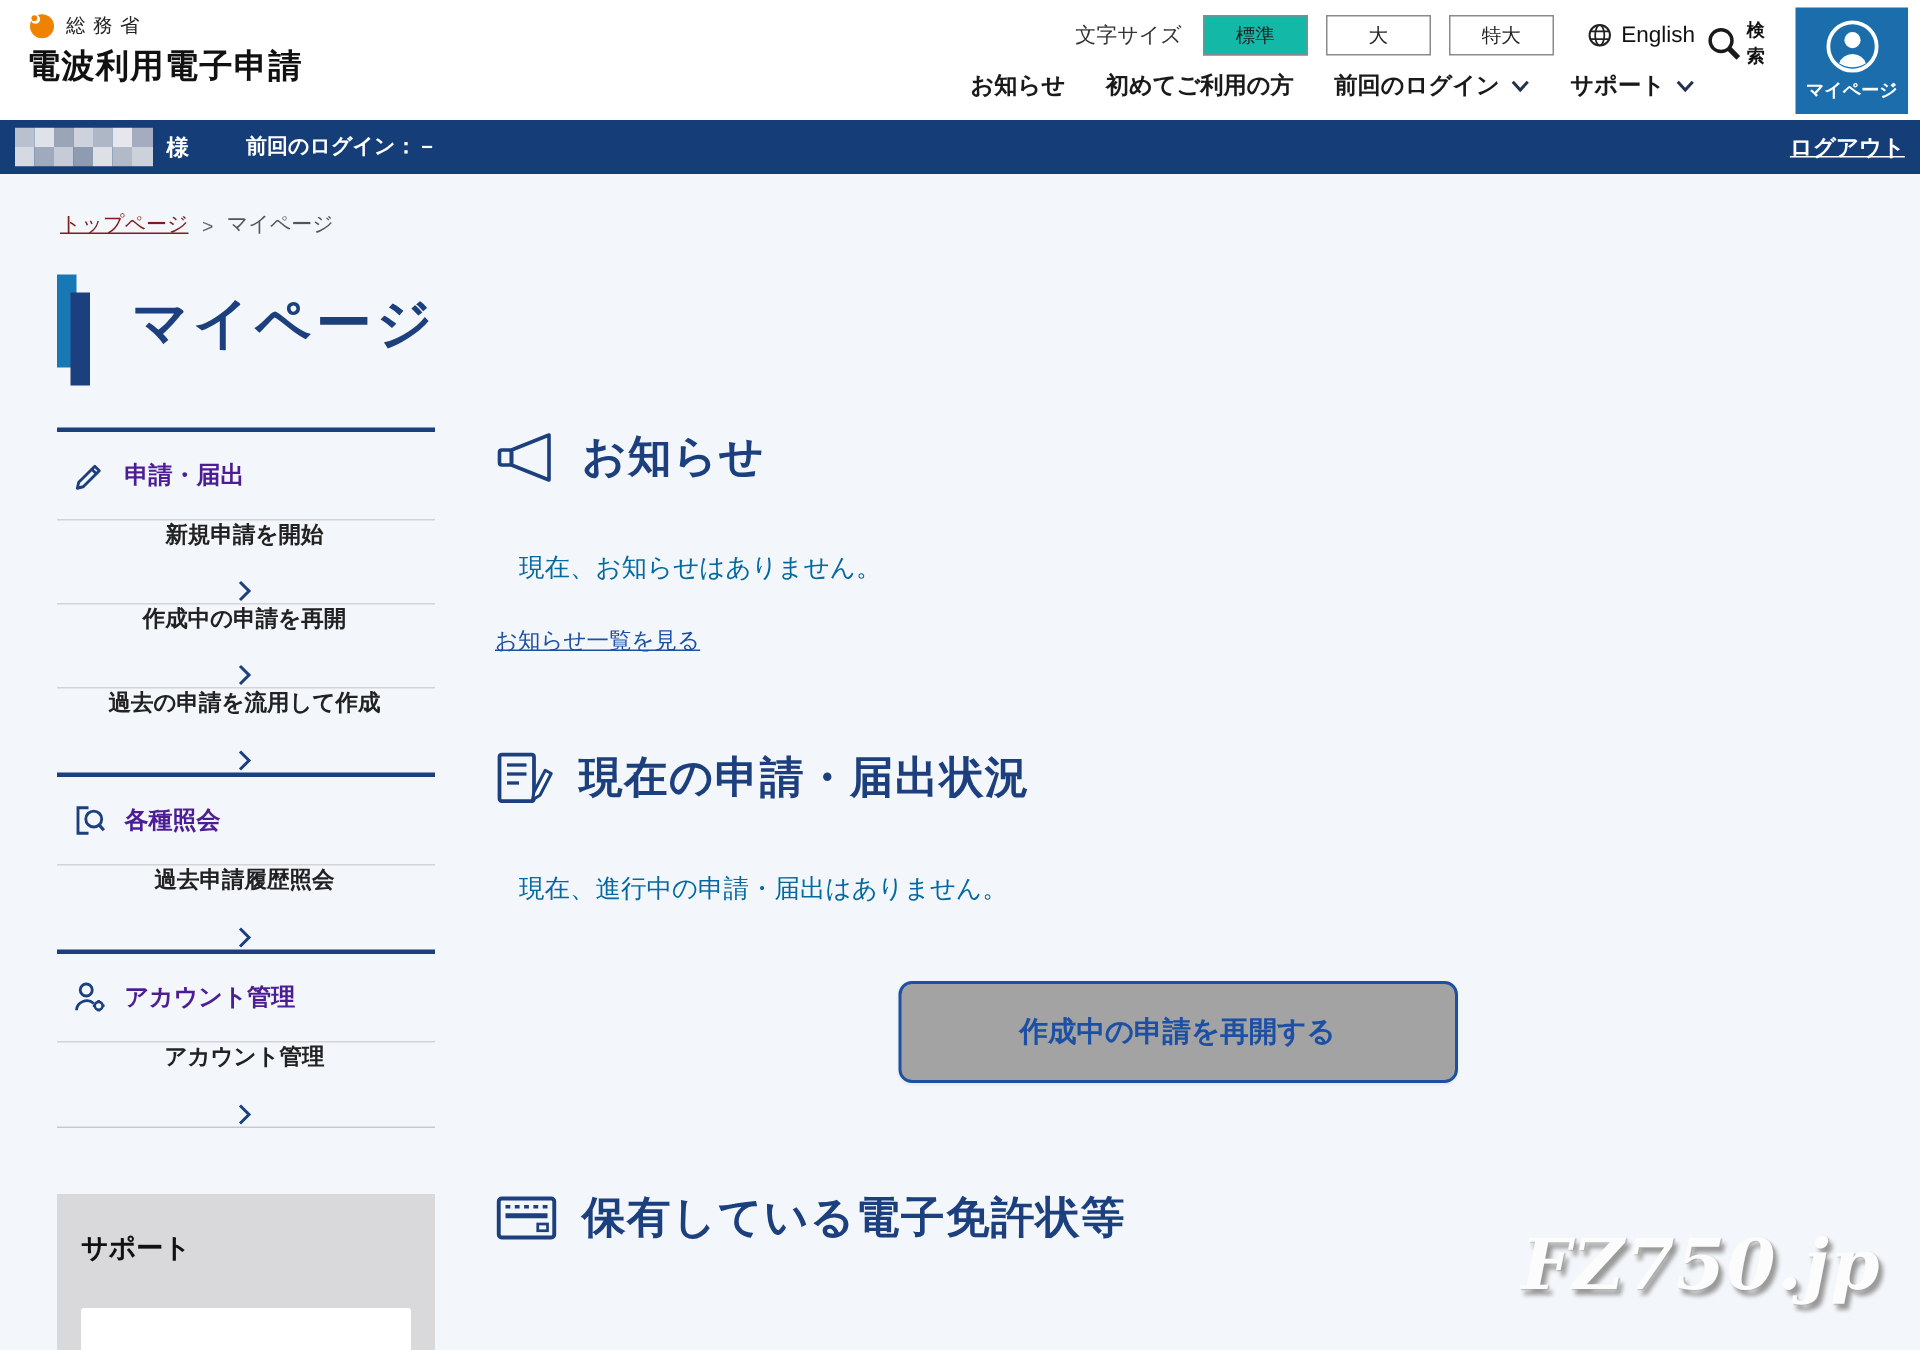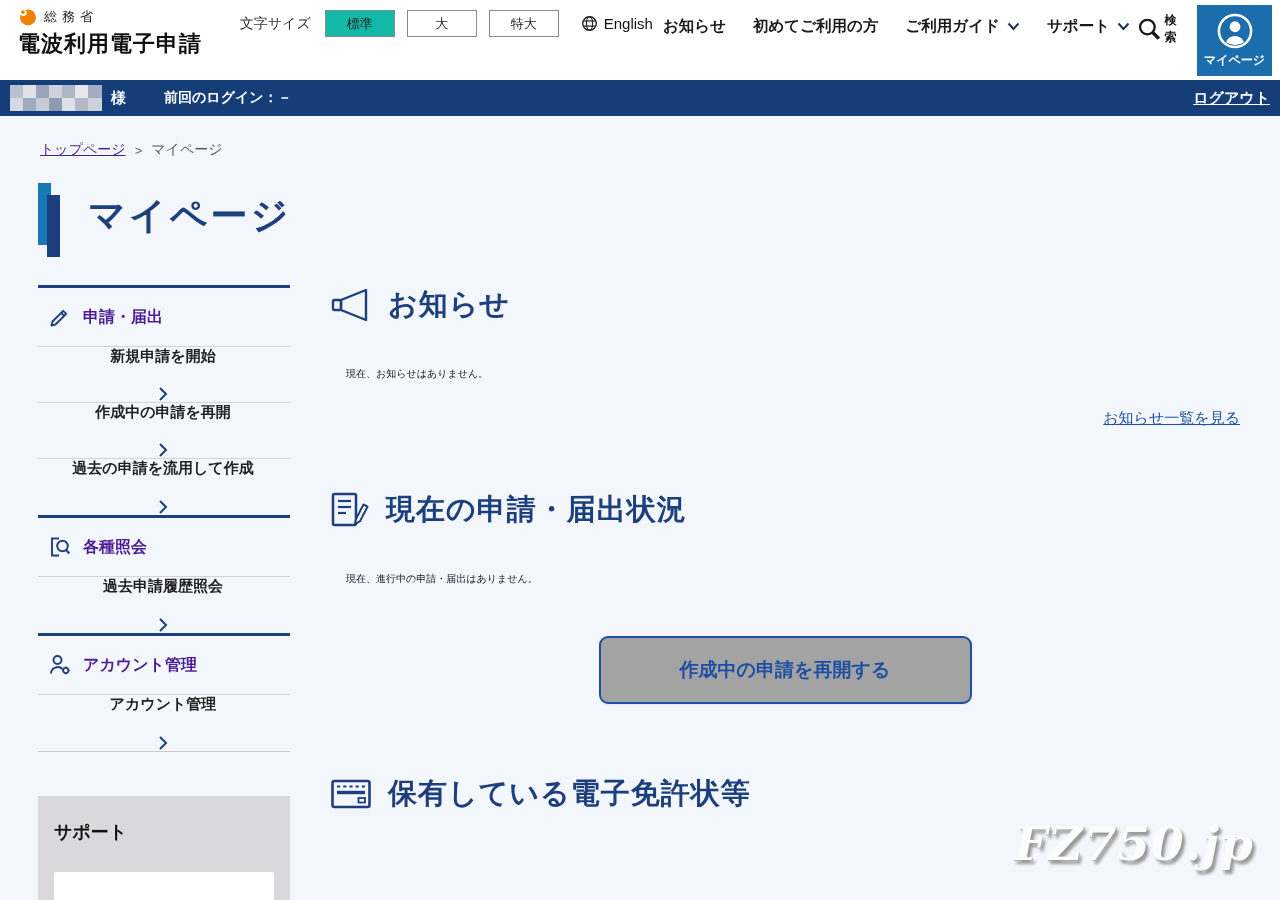--- a/index.html
+++ b/index.html
@@ -13,21 +13,21 @@
   }
   a { text-decoration:underline; cursor:pointer; }
 
   
   .site-header { height:80px; background:#fff; position:relative; }
   .logo-block { position:absolute; left:18px; top:7px; cursor:pointer; }
   .logo-top { display:flex; align-items:center; gap:6px; }
   .agency-name { font-size:13px; letter-spacing:5px; color:#222; }
   .site-title { font-size:22px; font-weight:bold; color:#111; margin-top:2px; letter-spacing:1px; }
 
-  .header-right { position:absolute; top:10px; right:150px; display:flex; flex-direction:row; align-items:flex-end; gap:10px; }
+  .header-right { position:absolute; top:10px; right:150px; display:flex; flex-direction:column; align-items:flex-end; gap:10px; }
   .utility-row { display:flex; align-items:center; gap:12px; }
   .fontsize-label { font-size:14px; color:#333; margin-right:2px; }
   .size-btn {
     width:70px; height:27px; border:1px solid #8a8a8a; background:#fff;
     font-size:13px; color:#222; display:flex; align-items:center; justify-content:center;
     font-family:inherit; cursor:pointer;
   }
   .size-btn.selected { background:#14b8a6; }
   .lang-link { display:flex; align-items:center; gap:6px; font-size:15px; color:#111; margin-left:10px; cursor:pointer;text-align:center; }
 
@@ -46,21 +46,21 @@
 
   
   .user-bar { height:36px; background:#153e78; display:flex; align-items:center; padding:0 10px; color:#fff; }
   .mosaic { display:block; }
   .honorific { font-size:15px; font-weight:bold; margin-left:9px; }
   .last-login { font-size:14px; font-weight:bold; margin-left:38px; }
   .logout-link { margin-left:auto; color:#fff; font-size:15px; font-weight:bold; }
 
   
   .breadcrumb { padding:25px 0 0 40px; display:flex; align-items:center; gap:9px; font-size:14px; color:#555; }
-  .breadcrumb a { color:#4c1d95; }
+  .breadcrumb a { color:#7f1d1d; }
   .crumb-sep { color:#666; font-size:13px; }
 
   
   .page-title-block { position:relative; margin:24px 0 0 38px; height:76px; }
   .bar-light { position:absolute; left:0; top:0; width:13px; height:62px; background:#1878b3; }
   .bar-dark { position:absolute; left:9px; top:12px; width:13px; height:62px; background:#1c3f7e; }
   .page-title-text { position:absolute; left:50px; top:8px; font-size:37px; font-weight:bold; color:#1c3f7e; letter-spacing:3px; }
 
   
   .content { display:flex; align-items:flex-start; padding:0 40px 0 38px; margin-top:26px; }
@@ -74,22 +74,22 @@
   .section-header { display:flex; align-items:center; gap:11px; padding:17px 10px; color:#4c1d95; font-size:16px; font-weight:bold; border-bottom:1px solid #d4d4d6; }
   .side-item { display:flex; align-items:center; justify-content:space-between; height:56px; padding:0 12px 0 10px; font-size:15px; font-weight:bold; color:#222; border-bottom:1px solid #d4d4d6; cursor:pointer;flex-direction:column; }
   .side-item:last-child { border-bottom:none; }
 
   .support-box { margin-top:44px; background:#d9d9db; padding:24px 16px 40px; }
   .support-title { font-size:18px; font-weight:bold; color:#111; }
   .support-inner { margin-top:28px; background:#fff; height:70px; border-radius:2px; }
 
   
   .section-heading { display:flex; align-items:center; gap:16px; color:#1c3f7e; font-size:29px; font-weight:bold; letter-spacing:1px; }
-  .empty-msg { margin:42px 0 0 16px; font-size:10px; color:#0f172a; }
-  .link-row { text-align:right; margin-top:28px; }
+  .empty-msg { margin:42px 0 0 16px; font-size:17px; color:#0369a1; }
+  .link-row { margin-top:28px; }
   .text-link { color:#1d50a5; font-size:15px; }
   .status-section { margin-top:62px; }
   .btn-row { text-align:center; margin-top:50px; }
   .resume-btn {
     width:373px; height:68px; background:#a3a3a3; border:2px solid #1d50a5; border-radius:9px;
     color:#1d50a5; font-size:19px; font-weight:bold; font-family:inherit; cursor:pointer;
     box-shadow:0 1px 2px rgba(0,0,0,0.06);
   }
   .licenses-section { margin-top:70px; }
 
@@ -137,21 +137,21 @@
     </div>
 
     <nav class="nav-row">
       <span class="nav-item">
         <span>お知らせ</span>
       </span>
       <span class="nav-item">
         <span>初めてご利用の方</span>
       </span>
       <span class="nav-item">
-        <span>ご利用ガイド</span>
+        <span>前回のログイン</span>
         <svg width="13" height="9" viewBox="0 0 13 9" aria-hidden="true">
           <polyline points="1.5,1.5 6.5,7 11.5,1.5" fill="none" stroke="#22314f" stroke-width="2"></polyline>
         </svg>
       </span>
       <span class="nav-item">
         <span>サポート</span>
         <svg width="13" height="9" viewBox="0 0 13 9" aria-hidden="true">
           <polyline points="1.5,1.5 6.5,7 11.5,1.5" fill="none" stroke="#22314f" stroke-width="2"></polyline>
         </svg>
       </span>

